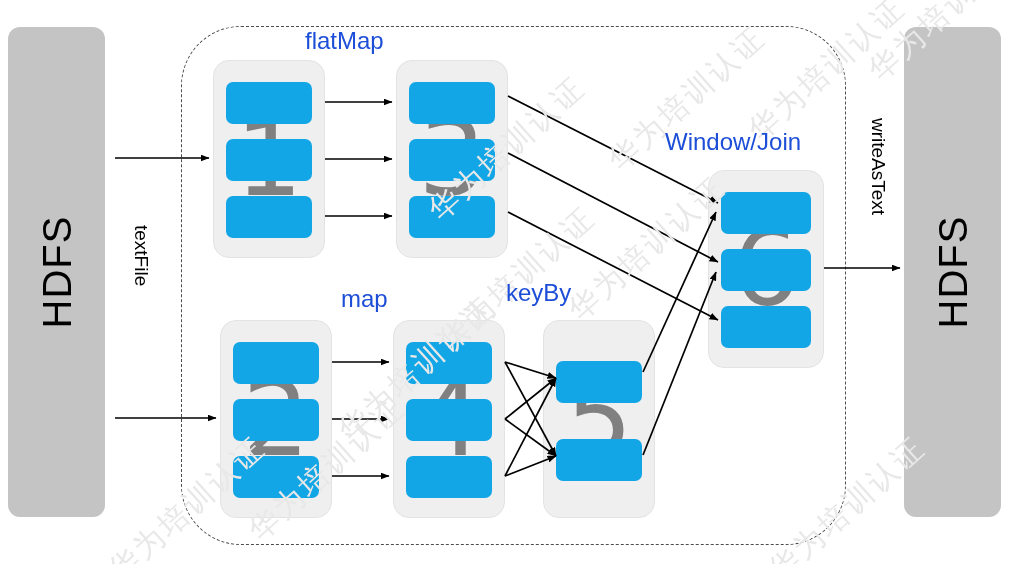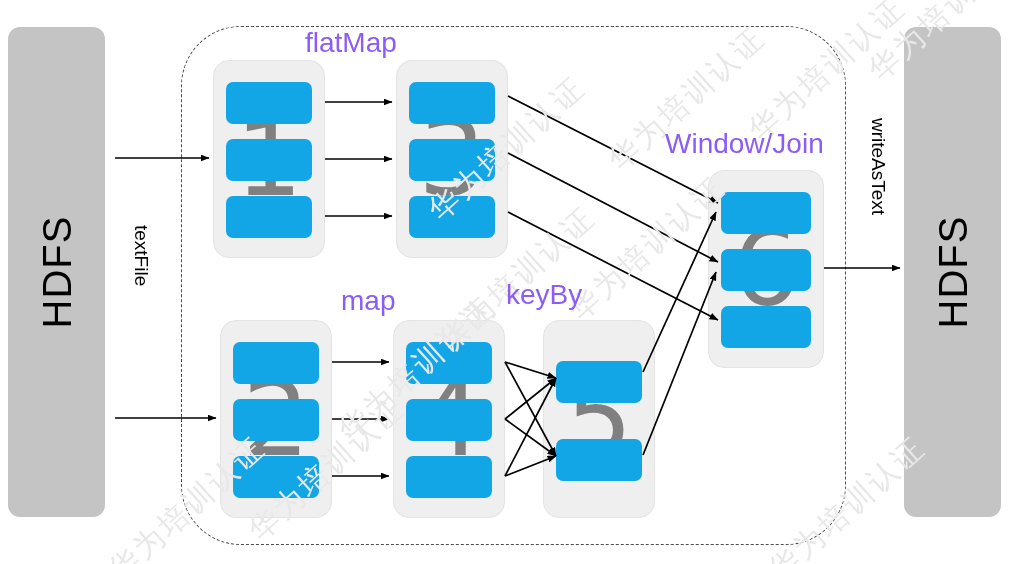--- a/index.html
+++ b/index.html
@@ -75,22 +75,22 @@
     background:#12a6e6;
     border-radius:7px;
     z-index:2;
     left:12px;right:12px;
     height:42px;
   }
 
   
   .oplabel{
     position:absolute;
-    color:#8b5cf6;
-    font-size:28px;
+    color:#1d4ed8;
+    font-size:24px;
     white-space:nowrap;
     z-index:6;
   }
 
   
   .vlabel{
     position:absolute;
     font-size:19px;color:#000;white-space:nowrap;
     transform-origin:0 0;
     transform:rotate(90deg);

